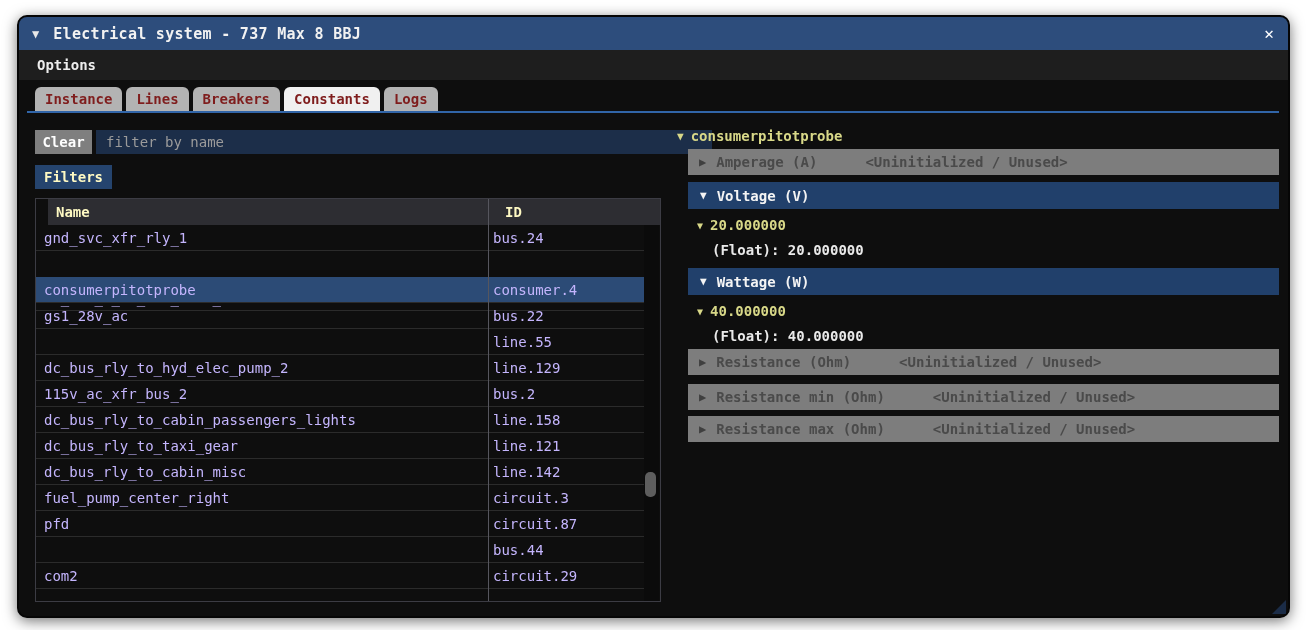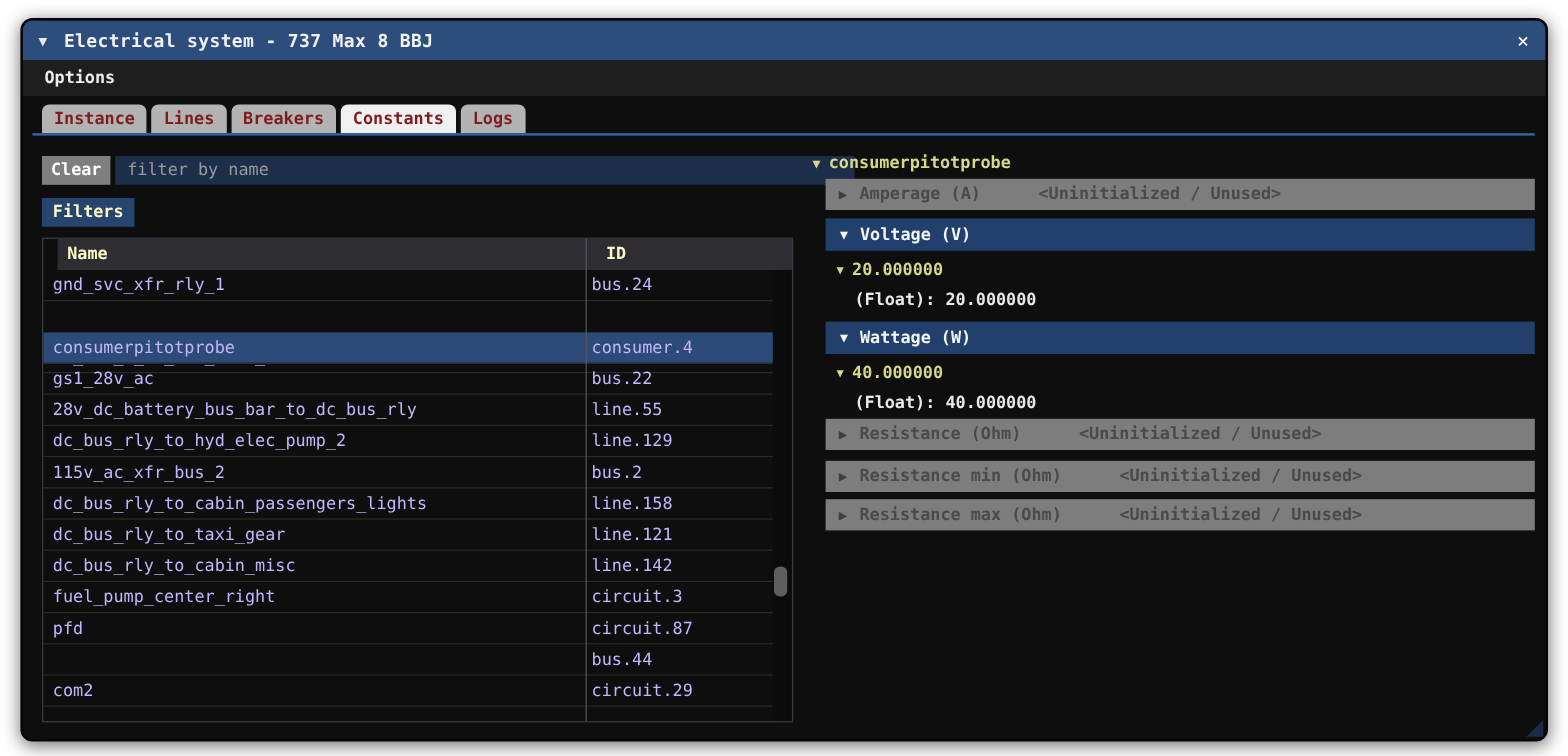--- a/index.html
+++ b/index.html
@@ -119,21 +119,20 @@
         </div>
         <div class="trow selected" style="top: 78px;">
           <span class="cell-name">consumerpitotprobe</span>
           <span class="cell-id">consumer.4</span>
         </div>
         <div class="trow" style="top: 104px;">
           <span class="cell-name">gs1_28v_ac</span>
           <span class="cell-id">bus.22</span>
         </div>
         <div class="trow" style="top: 130px;">
-          <span class="cell-name">28v_dc_battery_bus_bar_to_dc_bus_rly</span>
           <span class="cell-id">line.55</span>
         </div>
         <div class="trow" style="top: 156px;">
           <span class="cell-name">dc_bus_rly_to_hyd_elec_pump_2</span>
           <span class="cell-id">line.129</span>
         </div>
         <div class="trow" style="top: 182px;">
           <span class="cell-name">115v_ac_xfr_bus_2</span>
           <span class="cell-id">bus.2</span>
         </div>

